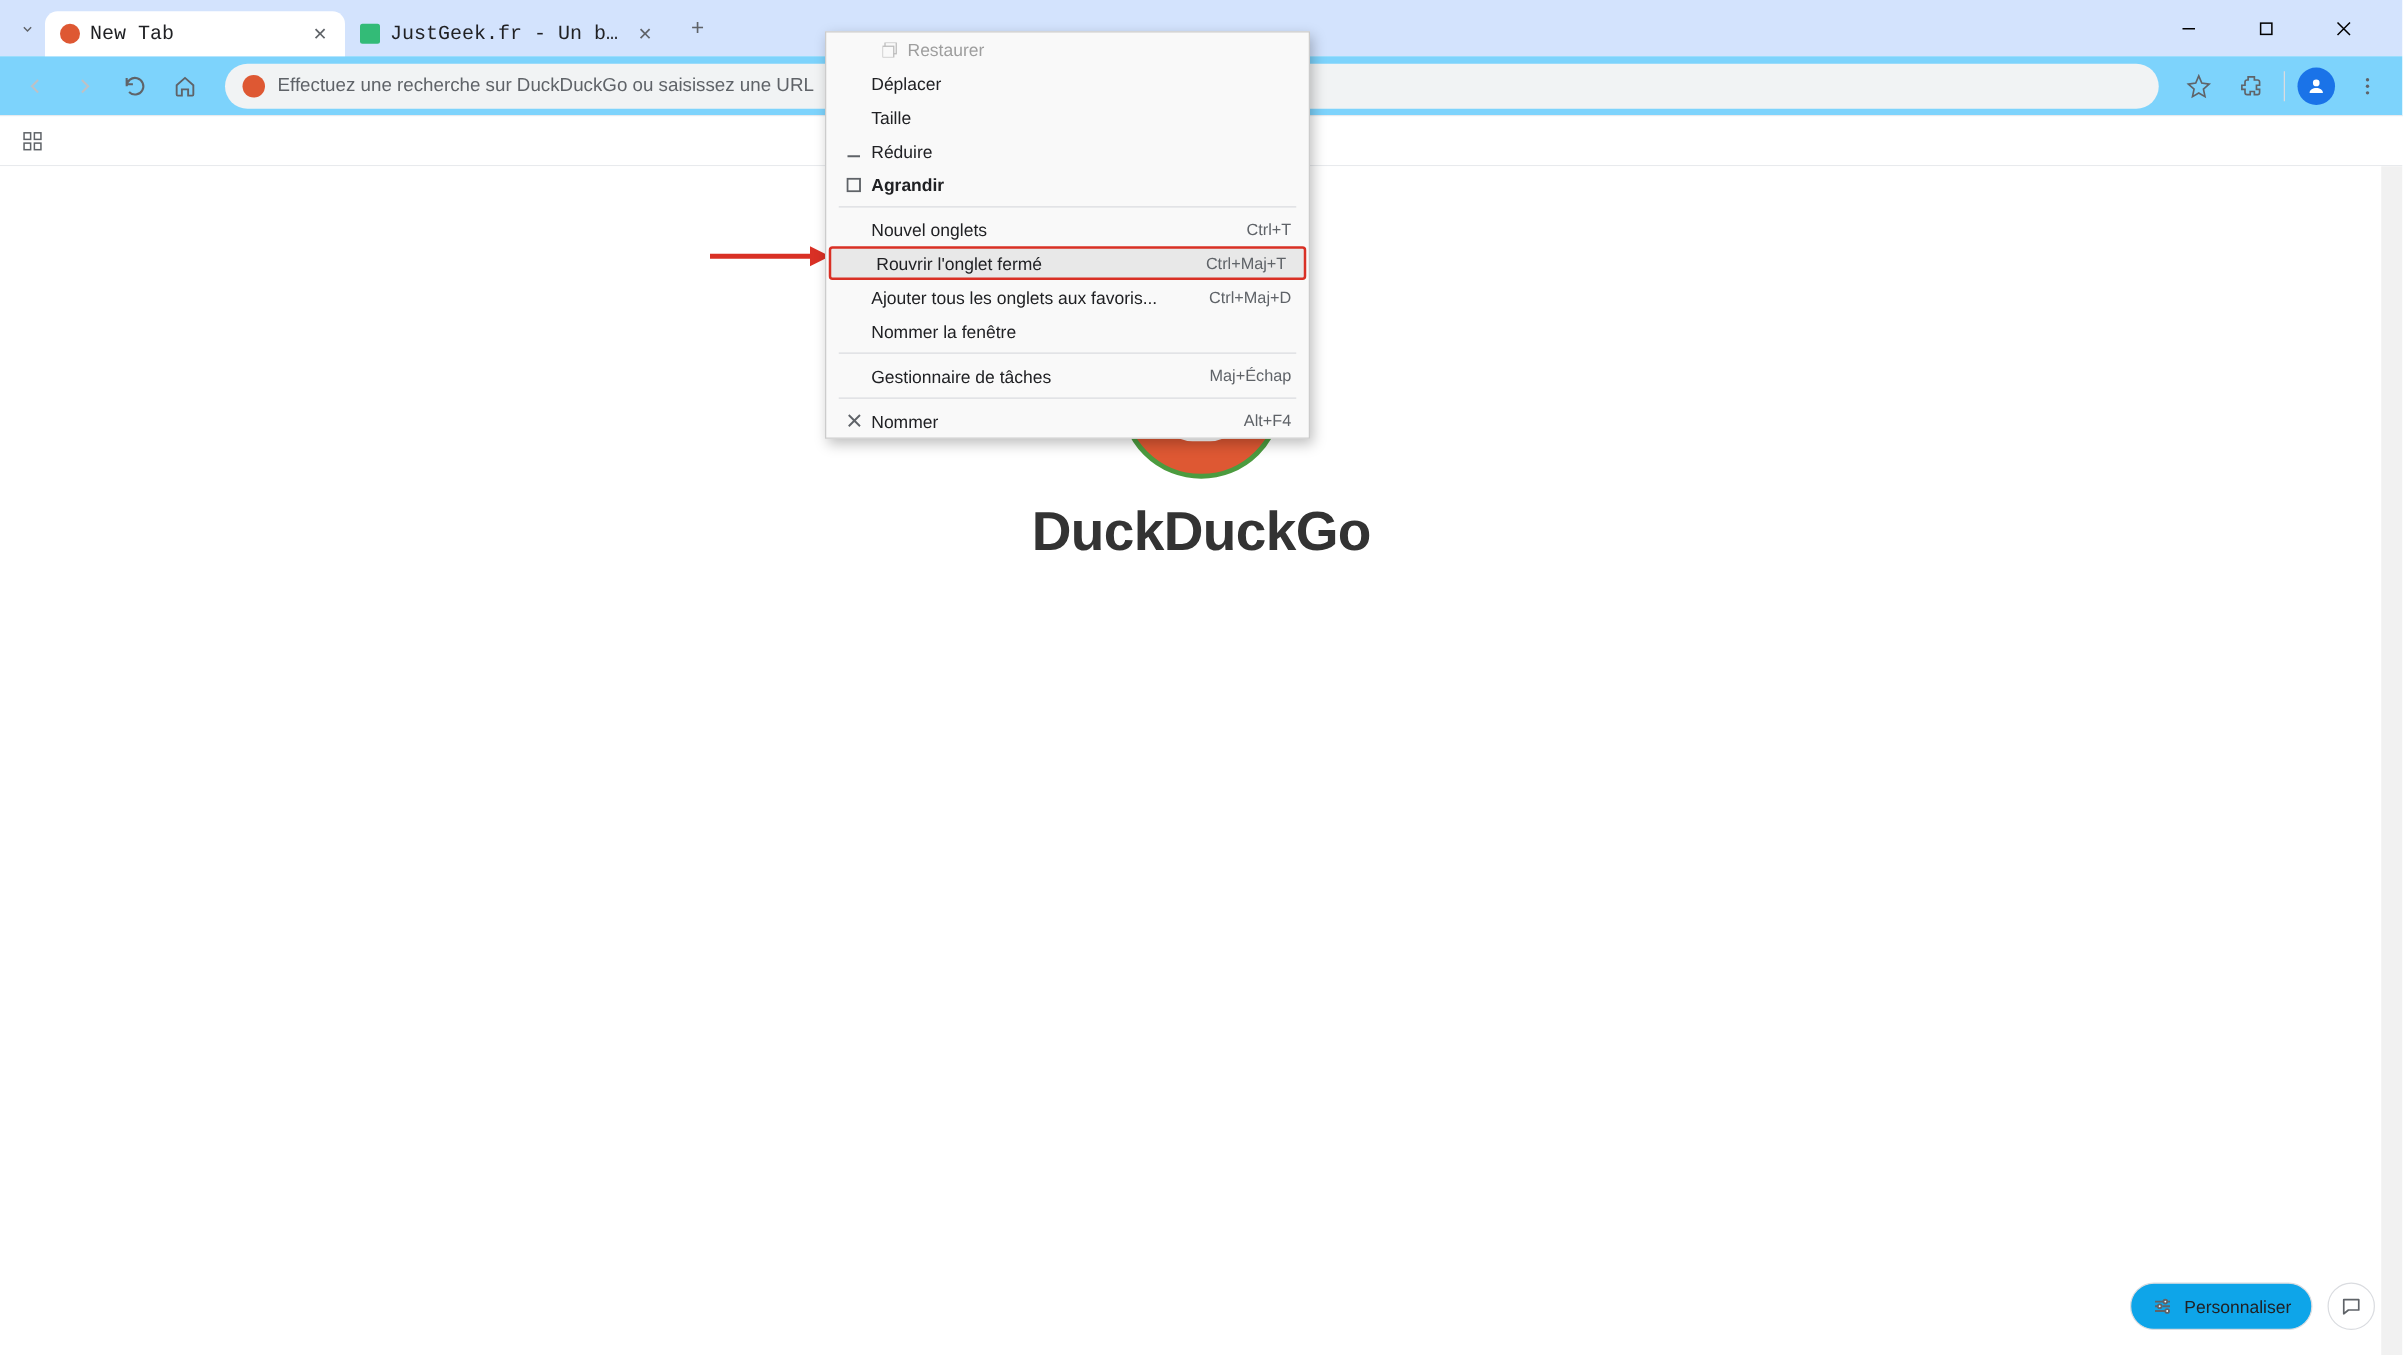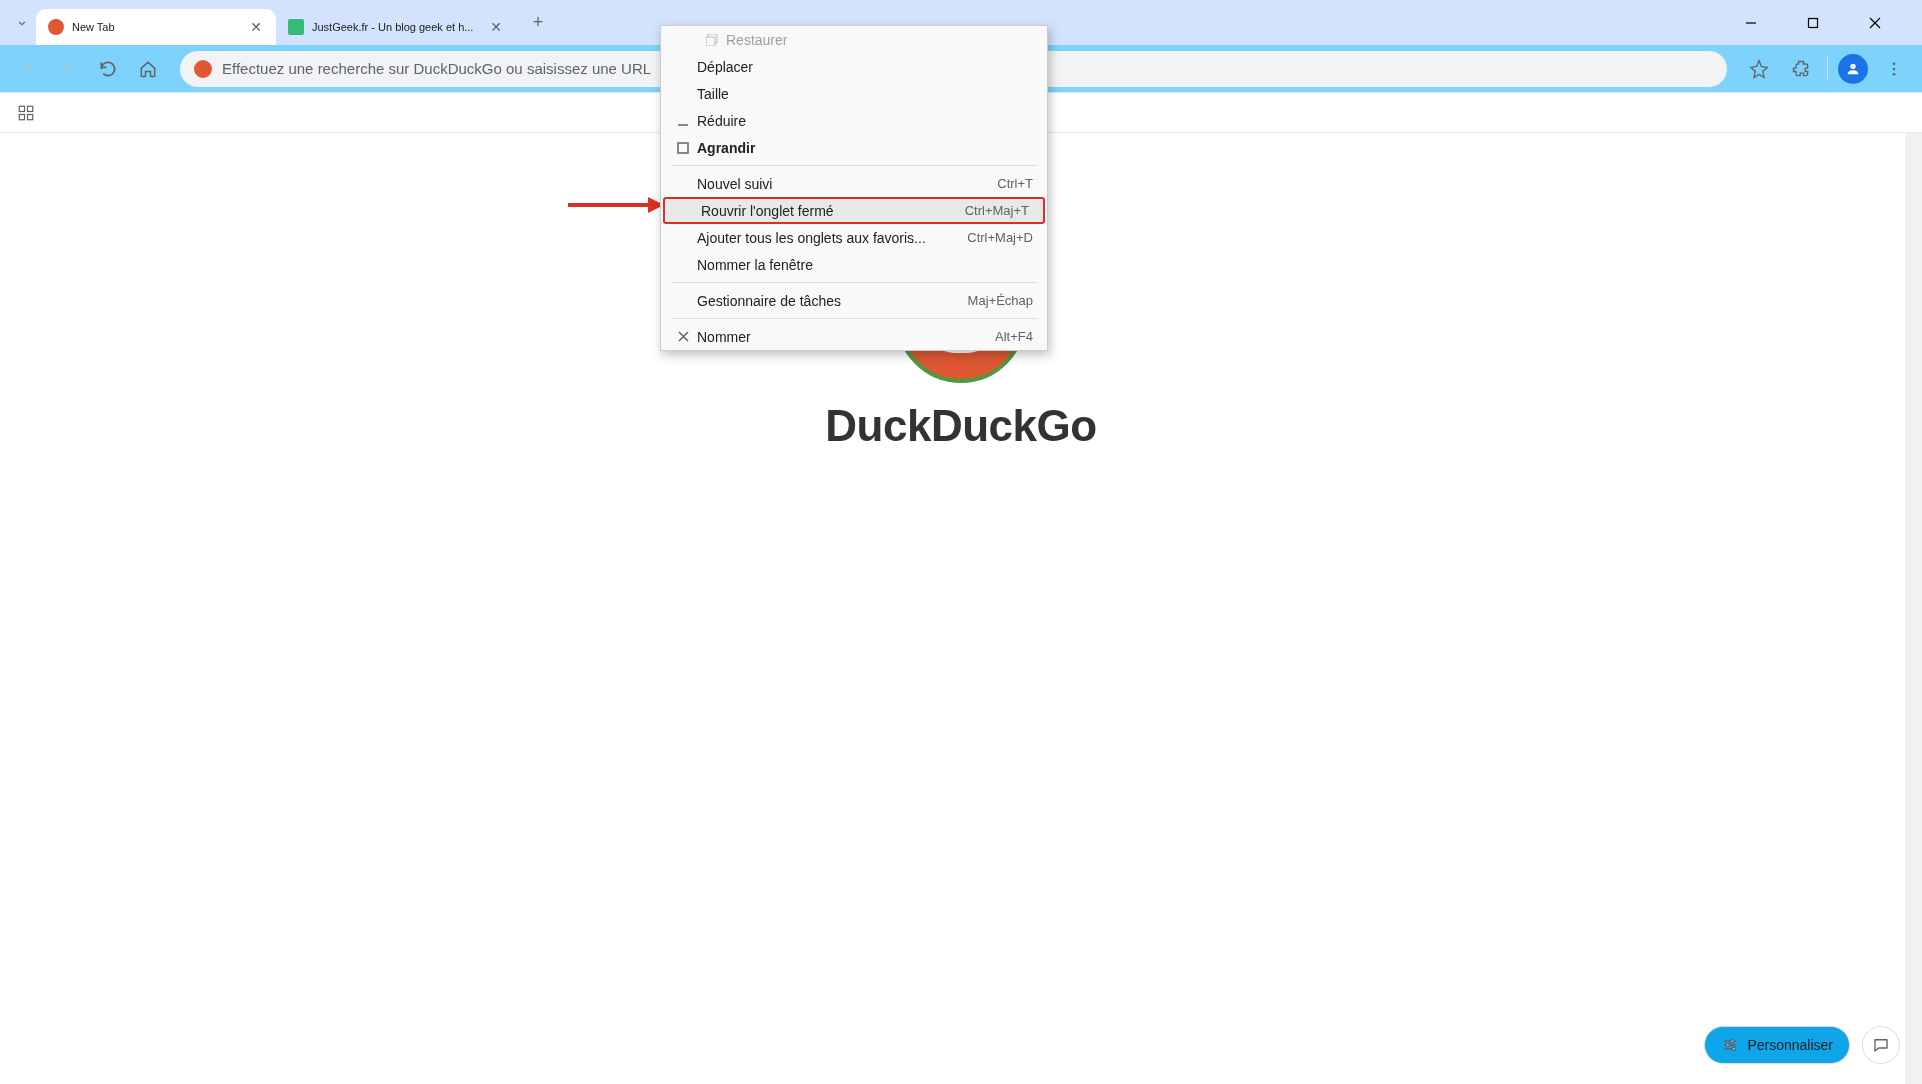--- a/index.html
+++ b/index.html
@@ -5,21 +5,21 @@
 * { margin: 0; padding: 0; box-sizing: border-box; font-family: "Segoe UI", Arial, sans-serif; }
 body { width: 1922px; height: 1084px; background: #fff; overflow: hidden; position: relative; }
 
 
 .tab-strip { height: 45px; background: #d3e3fd; display: flex; align-items: center; padding: 0 8px; }
 .tab-dropdown-btn { width: 28px; height: 28px; display: flex; align-items: center; justify-content: center; border-radius: 6px; cursor: pointer; }
 .tab { height: 36px; display: flex; align-items: center; padding: 0 12px; border-radius: 10px 10px 0 0; gap: 8px; min-width: 240px; max-width: 260px; cursor: pointer; margin-top: 8px; }
 .tab.active { background: #fff; }
 .tab.inactive { background: transparent; }
 .tab-favicon { width: 16px; height: 16px; border-radius: 50%; flex-shrink: 0; }
-.tab-title { font-size: 11px; color: #202124; white-space: nowrap; overflow: hidden; text-overflow: ellipsis; flex: 1; }
+.tab-title { font-size: 16px; color: #202124; white-space: nowrap; overflow: hidden; text-overflow: ellipsis; flex: 1; font-family: Liberation Mono, monospace; }
 .tab-close { width: 16px; height: 16px; display: flex; align-items: center; justify-content: center; font-size: 14px; color: #5f6368; cursor: pointer; }
 .new-tab-btn { width: 28px; height: 28px; display: flex; align-items: center; justify-content: center; font-size: 18px; color: #5f6368; cursor: pointer; margin-left: 8px; }
 .window-controls { margin-left: auto; display: flex; gap: 16px; padding-right: 16px; }
 .win-btn { width: 46px; height: 32px; display: flex; align-items: center; justify-content: center; cursor: pointer; }
 
 
 .toolbar { height: 48px; background: #7dd3fc; display: flex; align-items: center; padding: 0 12px; gap: 8px; border-bottom: 1px solid #e8eaed; }
 .nav-btn { width: 32px; height: 32px; display: flex; align-items: center; justify-content: center; border-radius: 50%; cursor: pointer; color: #5f6368; }
 .nav-btn.disabled { color: #bdc1c6; }
 .address-bar { flex: 1; height: 36px; background: #f1f3f4; border-radius: 18px; display: flex; align-items: center; padding: 0 14px; gap: 10px; margin: 0 8px; }
@@ -233,21 +233,21 @@
     <span class="menu-icon-slot">
       <svg width="12" height="12">
           <rect x="1" y="1" width="10" height="10" stroke="#5f6368" stroke-width="1.5" fill="none"></rect>
         </svg>
     </span>
     <span class="menu-label">Agrandir</span>
   </div>
   <div class="menu-divider"></div>
   <div class="menu-item">
     <span class="menu-icon-slot"></span>
-    <span class="menu-label">Nouvel suivi</span>
+    <span class="menu-label">Nouvel onglets</span>
     <span class="menu-shortcut">Ctrl+T</span>
   </div>
   <div class="menu-item highlighted">
     <span class="menu-icon-slot"></span>
     <span class="menu-label">Rouvrir l'onglet fermé</span>
     <span class="menu-shortcut">Ctrl+Maj+T</span>
   </div>
   <div class="menu-item">
     <span class="menu-icon-slot"></span>
     <span class="menu-label">Ajouter tous les onglets aux favoris...</span>

